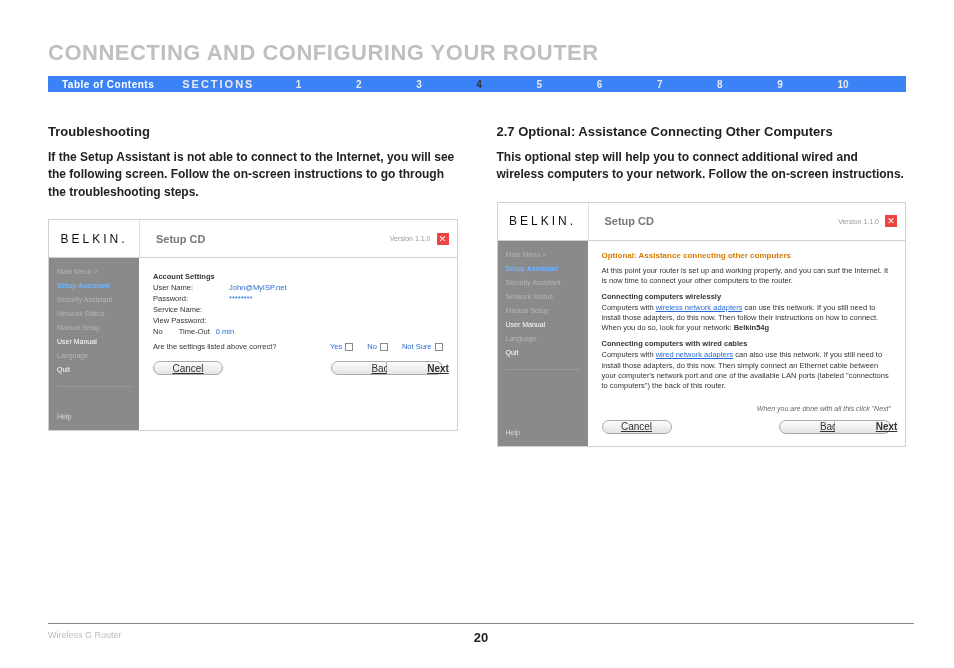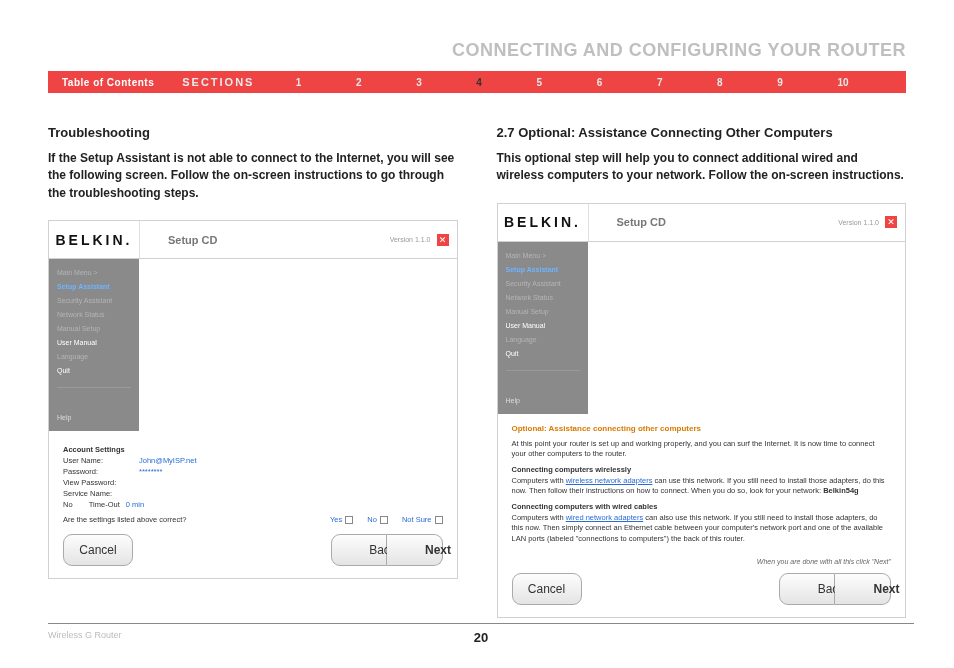--- a/index.html
+++ b/index.html
@@ -8,32 +8,31 @@
     background: #fff;
     width: 954px;
     height: 668px;
     position: relative;
     color: #333;
   }
   .page {
     padding: 40px 48px 0 48px;
   }
   .page-title {
-    font-size: 18px;
+    font-size: 22px;
     font-weight: bold;
     color: #bfbfbf;
     letter-spacing: 0.5px;
     margin-bottom: 10px;
-    text-align: right;
   }
   .nav-bar {
-    background: #ef4444;
+    background: #3b82f6;
     display: flex;
     align-items: center;
-    height: 22px;
+    height: 16px;
     font-size: 10px;
     color: #fff;
   }
   .nav-toc {
     padding: 0 14px;
     font-weight: bold;
     letter-spacing: 0.5px;
   }
   .nav-sections {
     padding: 0 14px;
@@ -78,31 +77,31 @@
   }
   .panel-header {
     display: flex;
     align-items: center;
     border-bottom: 1px solid #d0d0d0;
     height: 38px;
     position: relative;
   }
   .panel-logo {
     width: 90px;
-    font-weight: 700;
+    font-weight: 400;
     letter-spacing: 3px;
-    font-size: 14px;
+    font-size: 12px;
     text-align: center;
     color: #111;
   }
   .panel-htitle {
     font-size: 11px;
     color: #777;
     font-weight: bold;
-    padding-left: 28px;
+    padding-left: 16px;
     border-left: 1px solid #e0e0e0;
     height: 100%;
     display: flex;
     align-items: center;
     flex: 1;
   }
   .panel-version {
     font-size: 7px;
     color: #999;
     padding-right: 6px;
@@ -113,21 +112,20 @@
     color: #fff;
     font-size: 9px;
     line-height: 12px;
     text-align: center;
     margin-right: 8px;
     cursor: pointer;
   }
   .panel-body {
     display: flex;
     min-height: 165px;
-    flex-direction: column;
   }
   .panel-side {
     width: 90px;
     background: #8a8a8a;
     color: #bcbcbc;
     padding: 10px 8px;
     font-size: 7px;
     display: flex;
     flex-direction: column;
   }
@@ -152,27 +150,28 @@
   .link { color: #2a6cd6; text-decoration: underline; cursor: pointer; }
   .radio-row { display: flex; gap: 14px; margin: 6px 0 10px 0; align-items: center; }
   .radio-opt { display: inline-flex; align-items: center; gap: 3px; }
   .radio-opt .lbl { color: #2a6cd6; }
   .radio-box { width:8px; height:8px; border:1px solid #888; display:inline-block; }
   .btn-row { display: flex; justify-content: space-between; margin-top: 8px; }
   .btn {
     display: inline-flex;
     align-items: center;
     justify-content: center;
-    height: 32px;
+    height: 14px;
     border: 1px solid #aaa;
     border-radius: 9px;
     background: linear-gradient(#fdfdfd,#e4e4e4);
-    font-size: 12px;
+    font-size: 10px;
     color: #333;
     cursor: pointer;
+    text-decoration: underline;
   }
   .btn-single { width: 70px; }
   .btn-pair { display: inline-flex; }
   .btn-pair .btn { border-radius: 0; width: 56px; padding-left: 48px; }
   .btn-pair .btn:first-child { border-radius: 9px 0 0 9px; }
   .btn-pair .btn:last-child { border-radius: 0 9px 9px 0; border-left: none; font-weight: bold; }
   .done-note { text-align: right; font-style: italic; color: #666; margin: 14px 0 4px 0; font-size: 7px;}
   
   .footer {
     position: absolute;
@@ -240,24 +239,24 @@
             <div class="sub-head">Account Settings</div>
             <div class="field-row">
               <span class="field-label">User Name:</span>
               <span class="field-val">John@MyISP.net</span>
             </div>
             <div class="field-row">
               <span class="field-label">Password:</span>
               <span class="field-val">********</span>
             </div>
             <div class="field-row">
+              <span class="field-label">Service Name:</span>
+            </div>
+            <div class="field-row">
               <span class="field-label">View Password:</span>
-            </div>
-            <div class="field-row">
-              <span class="field-label">Service Name:</span>
             </div>
             <div class="field-row">
               <span>No</span>
               &nbsp;&nbsp;
               <span>Time-Out</span>
               <span class="field-val">0 min</span>
             </div>
             <div class="radio-row">
               <span style="flex:1">Are the settings listed above correct?</span>
               <span class="radio-opt">

